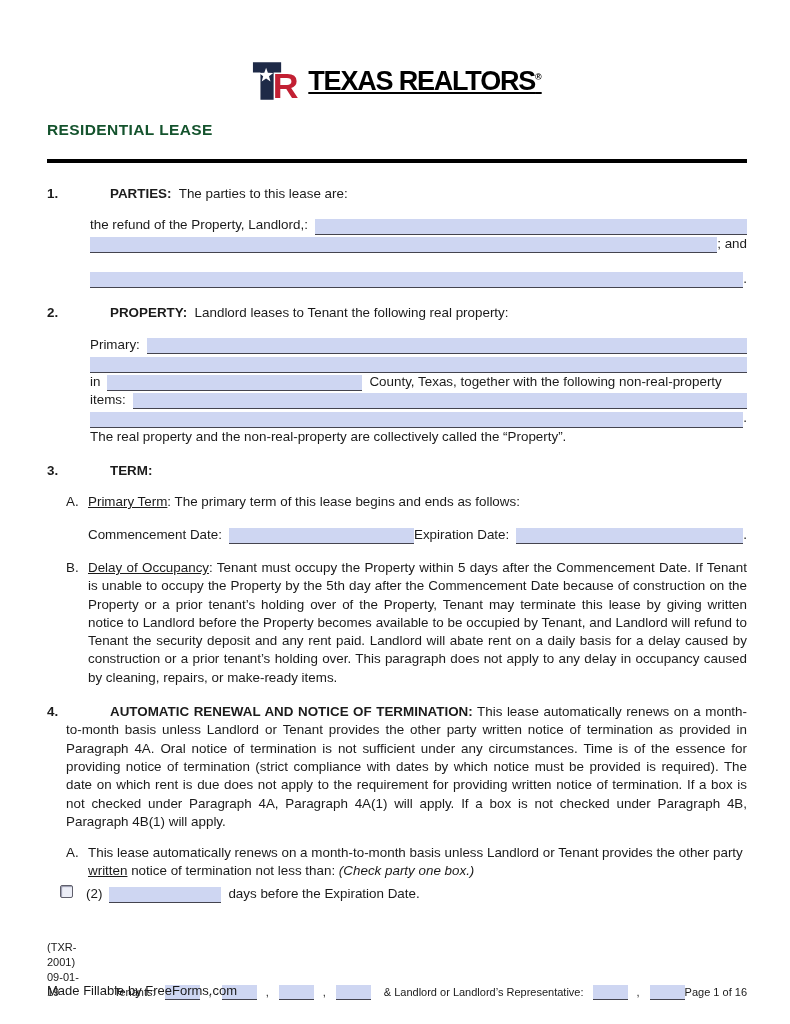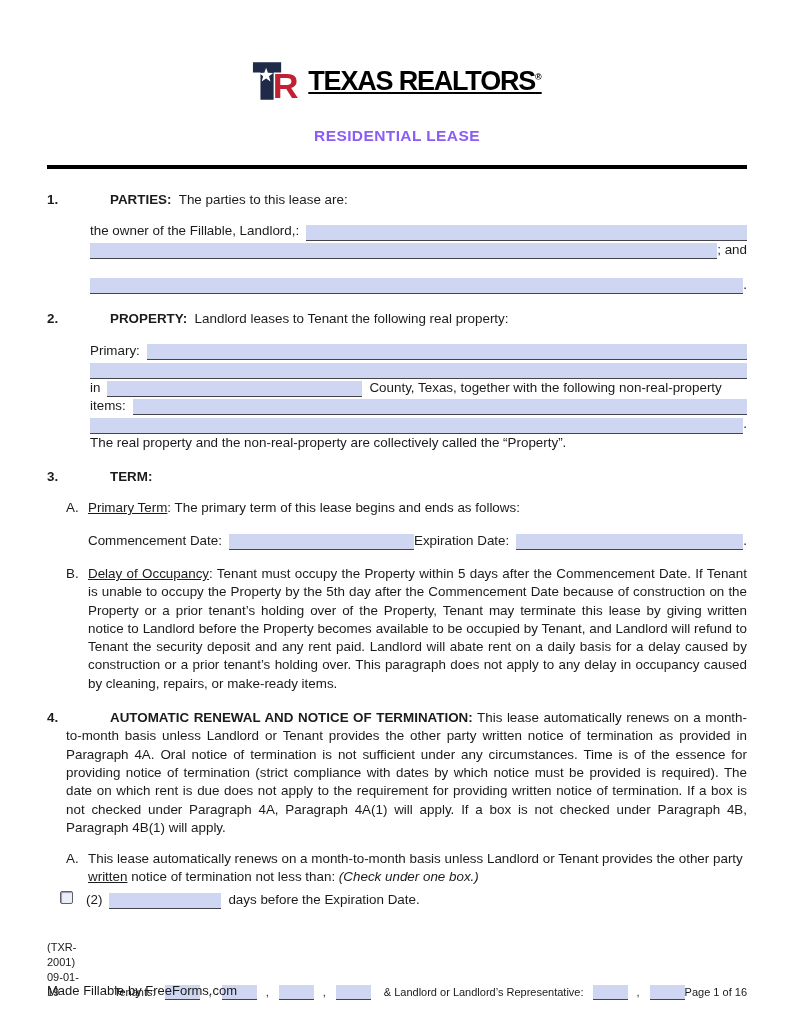--- a/index.html
+++ b/index.html
@@ -7,21 +7,21 @@
     width:790px; height:1024px; background:#ffffff; position:relative;
     font-family:"Liberation Sans", sans-serif; font-size:13.4px; line-height:18.3px;
     color:#1b1b1b; box-sizing:border-box; padding:58px 43px 0 47px;
     margin:0 auto; overflow:hidden;
   }
   
   .logo-row { display:flex; align-items:center; justify-content:center; gap:9px; height:46px; }
   .logo-mark svg { display:block; }
   .logo-text { font-size:27px; font-weight:700; color:#000000; letter-spacing:-1.2px; line-height:1; white-space:nowrap;text-decoration:underline; }
   .logo-text sup { font-size:9px; letter-spacing:0; vertical-align:super; }
-  .doc-title { text-align:center; font-weight:700; font-size:15.5px; letter-spacing:0.4px; color:#8b5cf6; margin-top:22px; line-height:19px; }
+  .doc-title { font-weight:700; font-size:15.5px; letter-spacing:0.4px; color:#14532d; margin-top:16px; line-height:19px; }
   .rule { height:4px; background:#000; margin-top:20px; }
   
   .sec { display:grid; grid-template-columns:19px 1fr; margin-top:22px; }
   .sec + .sec { margin-top:16px; }
   .sec-num { font-weight:700; }
   .b { font-weight:700;padding-left:44px; }
   .u { text-decoration:underline; }
   .i { font-style:italic; }
   .just { text-align:justify; }
   .sub { display:grid; grid-template-columns:22px 1fr; margin-top:13px; }
@@ -76,21 +76,21 @@
   </div>
   <div class="doc-title">RESIDENTIAL LEASE</div>
   <div class="rule"></div>
 
   <div class="sec">
     <div class="sec-num">1.</div>
     <div>
       <div><span class="b">PARTIES:</span>&nbsp; <span>The parties to this lease are:</span></div>
       <div class="indent mt13">
         <div class="fline">
-          <span class="lbl">the owner of the Fillable, Landlord,:</span>
+          <span class="lbl">the refund of the Property, Landlord,:</span>
           <span class="field"></span>
         </div>
         <div class="fline">
           <span class="field nogap"></span>
           <span class="lbl">; and</span>
         </div>
         <div class="gap17"></div>
         <div class="fline">
           <span class="field nogap"></span>
           <span class="lbl">.</span>
@@ -152,21 +152,21 @@
       </div>
     </div>
   </div>
 
   <div class="sec">
     <div class="sec-num">4.</div>
     <div>
       <div class="just"><span class="b">AUTOMATIC RENEWAL AND NOTICE OF TERMINATION:</span><span> This lease automatically renews on a month-to-month basis unless Landlord or Tenant provides the other party written notice of termination as provided in Paragraph 4A. Oral notice of termination is not sufficient under any circumstances.  Time is of the essence for providing notice of termination (strict compliance with dates by which notice must be provided is required). The date on which rent is due does not apply to the requirement for providing written notice of termination. If a box is not checked under Paragraph 4A, Paragraph 4A(1) will apply.  If a box is not checked under Paragraph 4B, Paragraph 4B(1) will apply.</span></div>
       <div class="sub">
         <div>A.</div>
-        <div><span>This lease automatically renews on a month-to-month basis unless Landlord or Tenant provides the other party </span><span class="u">written</span><span> notice of termination not less than: </span><span class="i">(Check under one box.)</span></div>
+        <div><span>This lease automatically renews on a month-to-month basis unless Landlord or Tenant provides the other party </span><span class="u">written</span><span> notice of termination not less than: </span><span class="i">(Check party one box.)</span></div>
       </div>
       <div class="opt">
         <div><span class="checkbox" style="display:inline-block;"></span></div>
         <div class="fline" style="min-height:18.3px;">
           <span class="lbl">(2)</span>
           <span class="field w112"></span>
           <span class="lbl">days before the Expiration Date.</span>
         </div>
       </div>
     </div>

